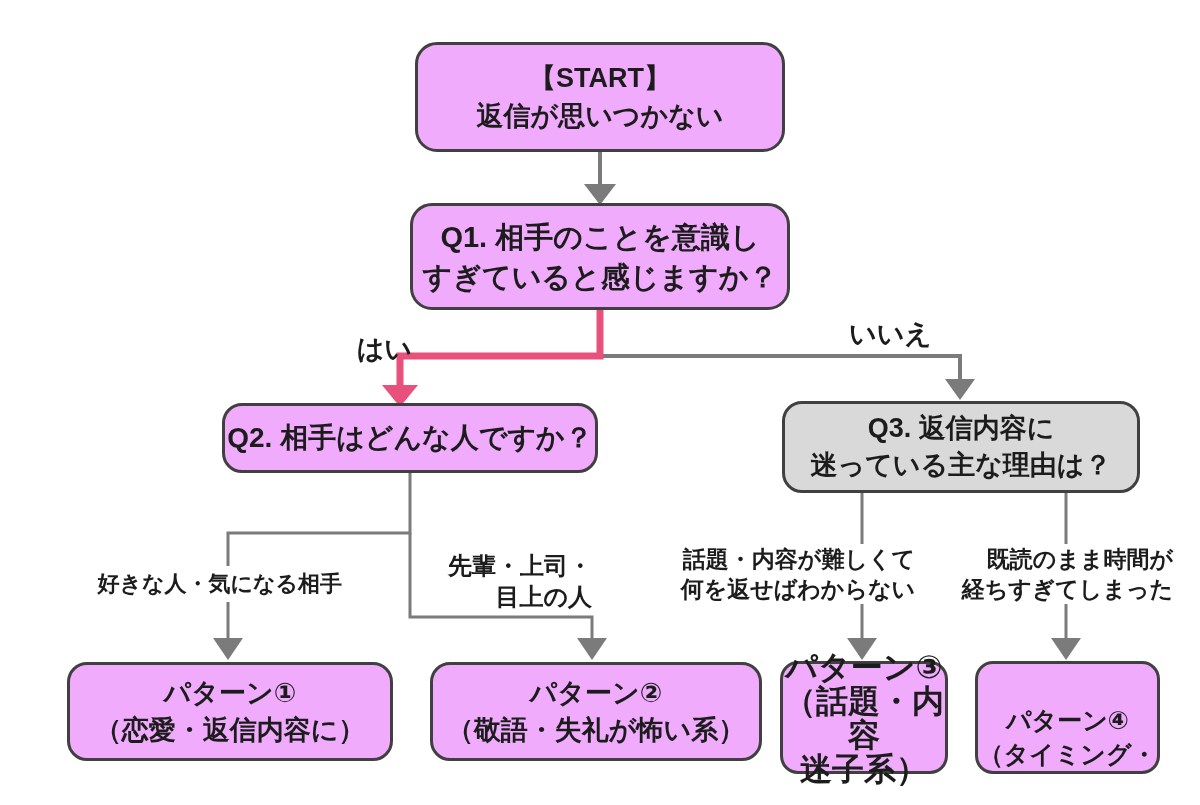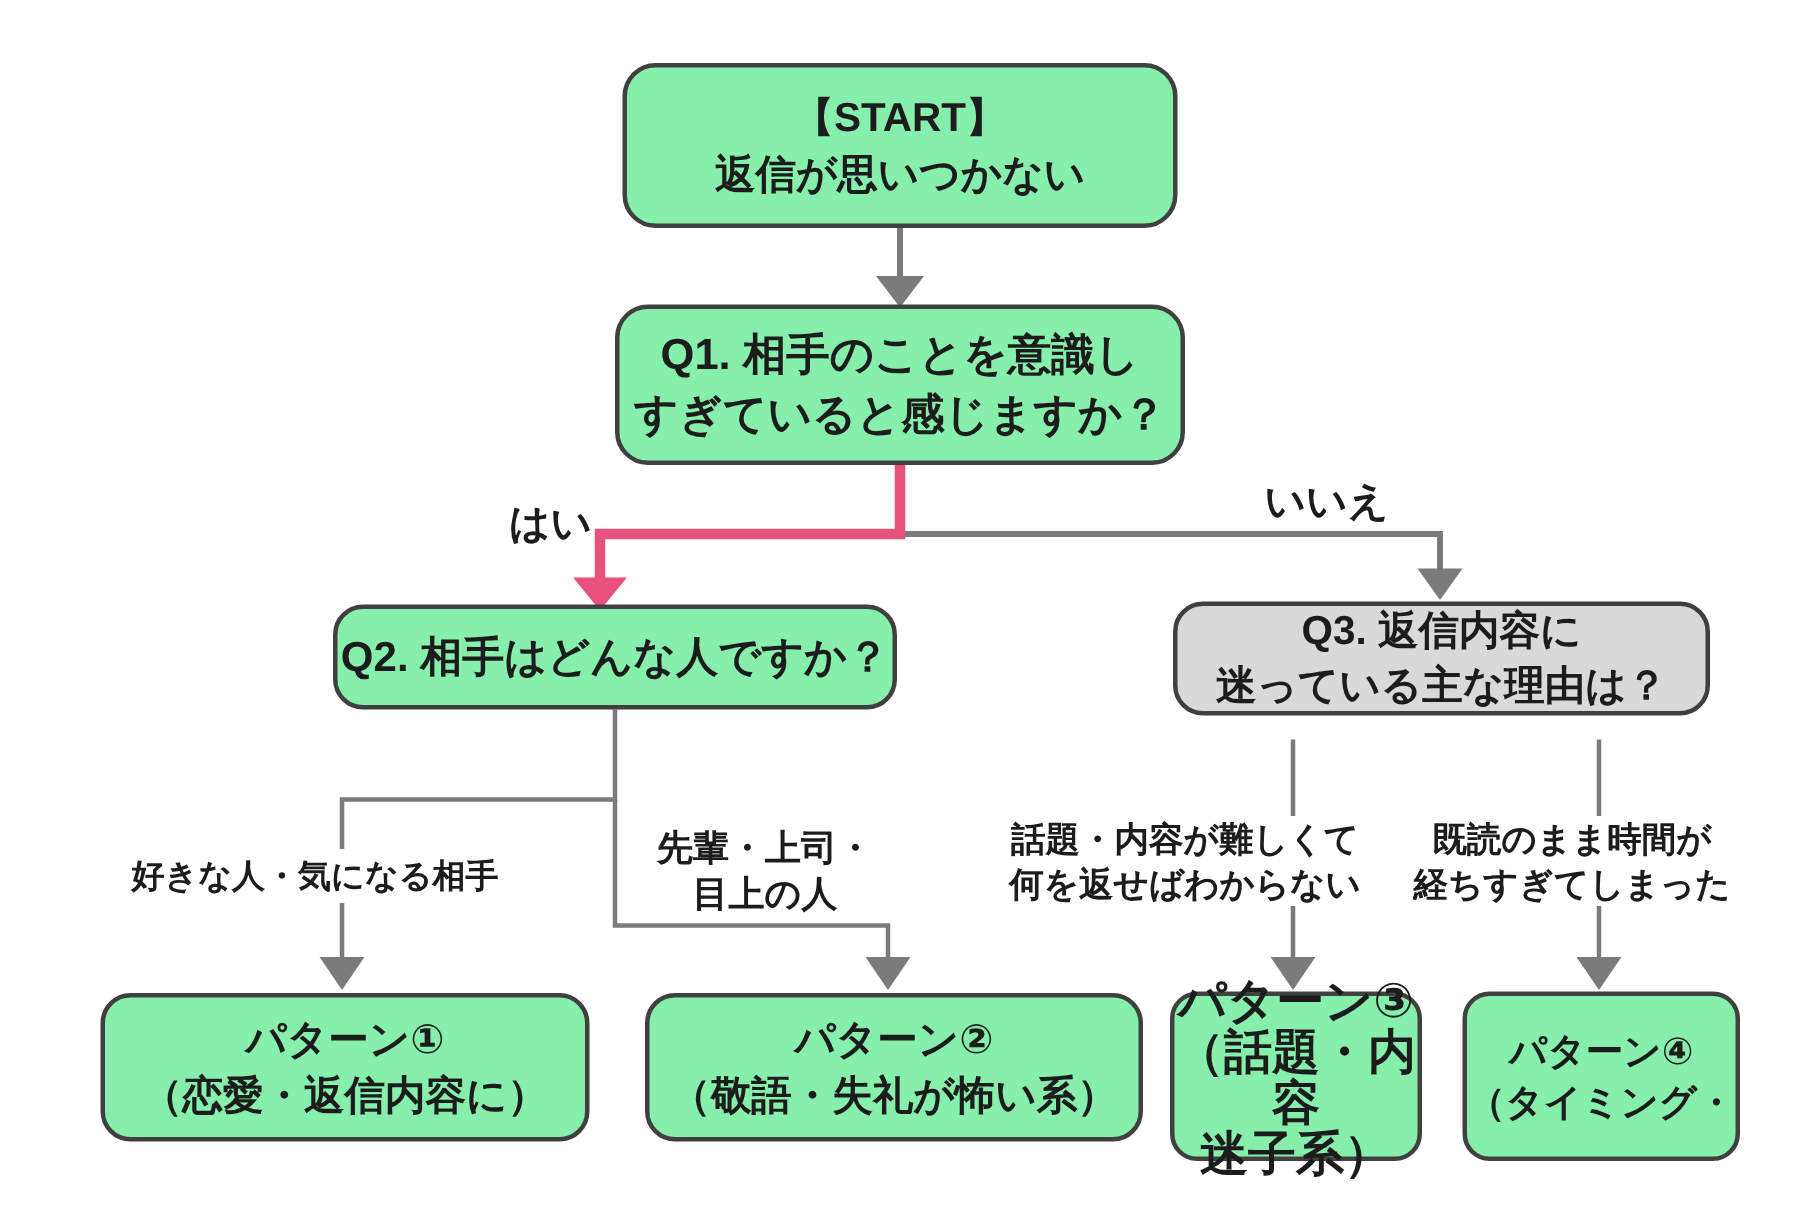--- a/index.html
+++ b/index.html
@@ -15,44 +15,44 @@
   svg.wires {
     position: absolute;
     left: 0; top: 0;
     width: 1200px; height: 805px;
     z-index: 1;
   }
   .node {
     position: absolute;
     z-index: 3;
     box-sizing: border-box;
-    background: #86efac;
+    background: #f0abfc;
     border: 3px solid #404040;
     border-radius: 22px;
     display: flex;
     flex-direction: column;
     align-items: center;
     justify-content: center;
     text-align: center;
     font-weight: bold;
   }
   .node.gray { background: #d9d9d9; }
   .node-start { left: 415px; top: 42px;  width: 370px; height: 110px; font-size: 27px; line-height: 38px; }
   .node-q1    { left: 410px; top: 203px; width: 380px; height: 107px; font-size: 29px; line-height: 40px; }
   .node-q2    { left: 222px; top: 403px; width: 376px; height: 70px;  font-size: 28px; line-height: 34px; border-radius: 20px; }
-  .node-q3    { left: 782px; top: 401px; width: 358px; height: 76px;  font-size: 27px; line-height: 37px; border-radius: 20px; text-align: right; }
+  .node-q3    { left: 782px; top: 401px; width: 358px; height: 92px;  font-size: 27px; line-height: 37px; border-radius: 20px; text-align: right; }
   .node-p1    { left: 67px;  top: 662px; width: 326px; height: 99px;  font-size: 27px; line-height: 37px; border-radius: 20px; }
   .node-p2    { left: 430px; top: 662px; width: 332px; height: 99px;  font-size: 27px; line-height: 37px; border-radius: 20px; }
   .node-p3    { left: 780px; top: 661px; width: 168px; height: 113px; font-size: 32px; line-height: 34px; border-radius: 18px; }
-  .node-p4    { left: 975px; top: 661px; width: 185px; height: 113px; font-size: 25px; line-height: 34px; border-radius: 18px; }
+  .node-p4    { left: 975px; top: 661px; width: 185px; height: 113px; font-size: 25px; line-height: 34px; border-radius: 18px; justify-content: flex-end; }
   .edge-label {
     position: absolute;
     z-index: 2;
     font-weight: bold;
-    text-align: center;
+    text-align: right;
     white-space: nowrap;
   }
   .lbl-yes  { left: 322px; top: 331px; width: 90px;  font-size: 27px; }
   .lbl-no   { left: 837px; top: 316px; width: 95px;  font-size: 27px; }
   .lbl-q2l  { left: 78px;  top: 566px; width: 264px; font-size: 22px; background: #ffffff; padding: 3px 0; }
   .lbl-q2r  { left: 428px; top: 550px; width: 164px; font-size: 24px; line-height: 31px; }
   .lbl-q3l  { left: 665px; top: 544px; width: 250px; font-size: 23px; line-height: 30px; background: #ffffff; }
   .lbl-q3r  { left: 923px; top: 544px; width: 250px; font-size: 23px; line-height: 30px; background: #ffffff; }
 </style>
 </head>

